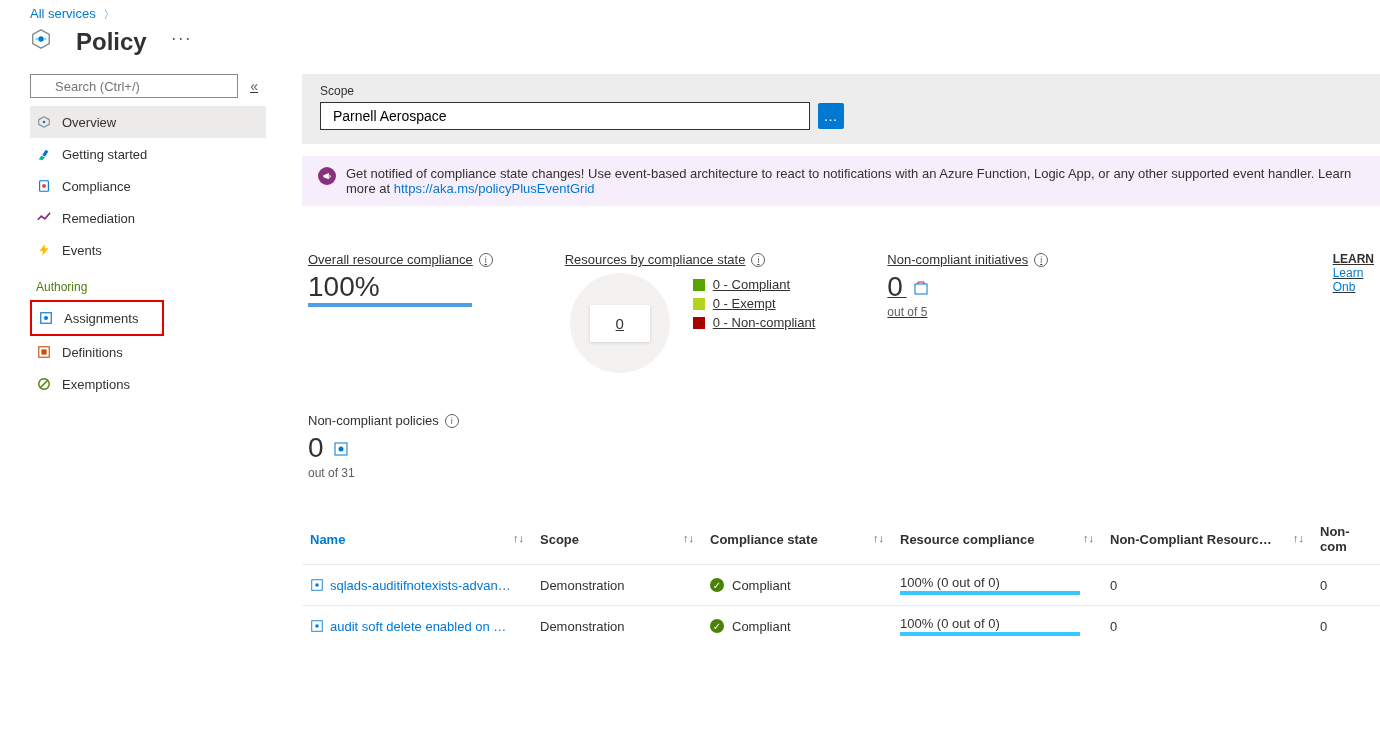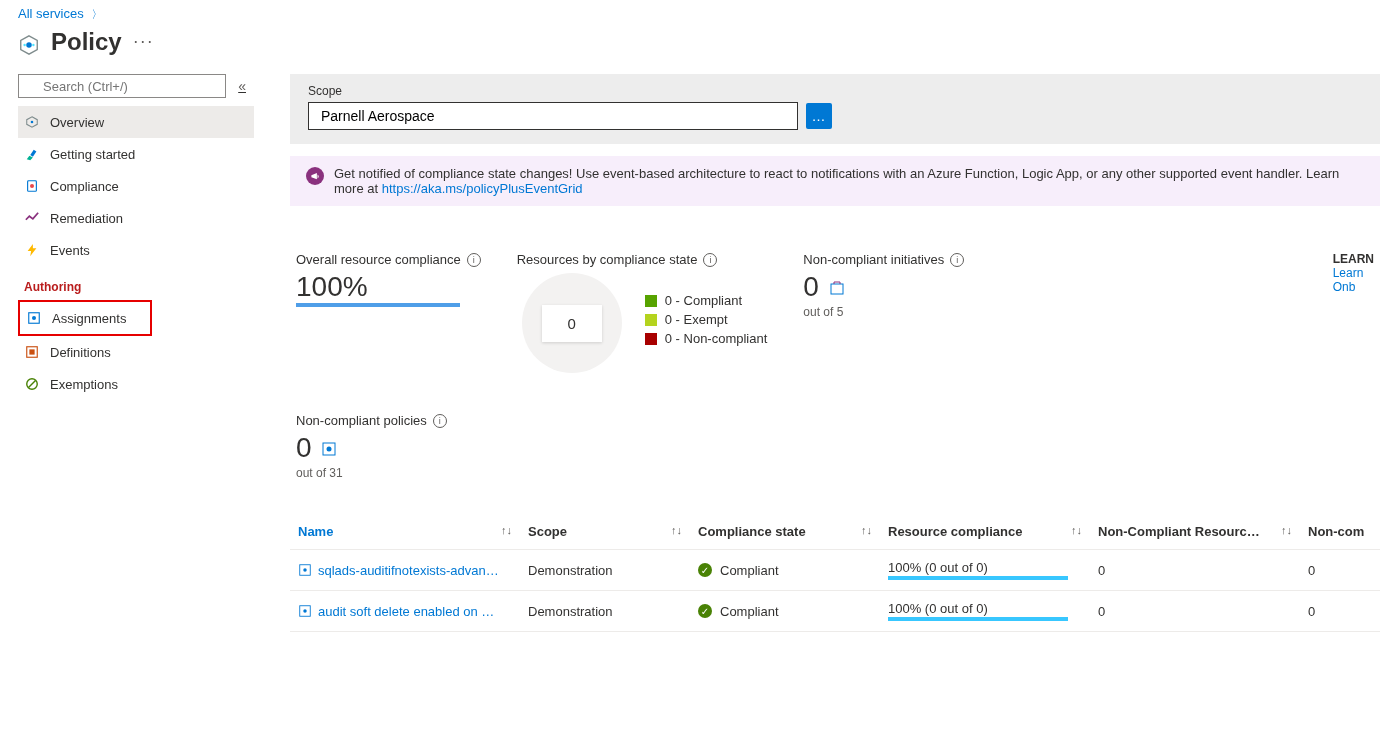--- a/index.html
+++ b/index.html
@@ -1,69 +1,69 @@
 <!DOCTYPE html>
 <html><head>
 <meta charset="utf-8">
 <style>
 * { box-sizing: border-box; margin: 0; padding: 0; font-family: "Segoe UI", -apple-system, sans-serif; }
 body { background: #fff; color: #323130; font-size: 13px; overflow: hidden; }
 a { color: #0078d4; text-decoration: none; cursor: pointer; }
-.root { display: flex; flex-direction: column; height: 642px; width: 1380px; }
+.root { display: flex; flex-direction: column; height: 642px; width: 1380px; padding-left: 12px; }
 
 
 .breadcrumb { padding: 6px 18px 2px; }
 .breadcrumb a { font-size: 13px; }
 .breadcrumb .chev { color:#0078d4; margin-left:4px; font-size:11px; }
 
 
-.title-row { display:flex; align-items:flex-end; gap:11px; padding: 4px 18px 18px; }
+.title-row { display:flex; align-items:flex-start; gap:24px; padding: 4px 18px 18px; }
 .title-row h1 { font-size:24px; font-weight:600; }
 .title-row .dots { color:#605e5c; cursor:pointer; font-size:18px; letter-spacing:1px; padding-bottom:4px;}
 .hex-icon { width:22px; height:22px; }
 
 
 .body { display:flex; flex:1; min-height:0; }
 .sidebar { width:254px; padding: 0 0 0 18px; border-right:0; }
 .search-row { display:flex; align-items:center; gap:8px; margin-bottom:8px; padding-right:8px;text-decoration:underline;}
 .search-input { flex:1; border:1px solid #8a8886; height:24px; padding:0 6px 0 24px; font-size:13px; position:relative; background:#fff; }
 .search-wrap { position:relative; flex:1; }
 .search-wrap .mag { position:absolute; left:6px; top:4px; color:#0078d4; pointer-events:none; }
 .collapse { color:#605e5c; cursor:pointer; font-size:14px; }
 
 .nav-item { display:flex; align-items:center; gap:10px; padding:8px 6px; cursor:pointer; font-size:13px; color:#323130; }
 .nav-item.active { background:#edebe9; }
 .nav-icon { width:16px; height:16px; display:flex; align-items:center; justify-content:center; font-size:14px; }
-.section-heading { font-size:12px; font-weight:700; color:#b91c1c; padding:14px 6px 6px; }
+.section-heading { font-size:12px; font-weight:400; color:#4d7c0f; padding:14px 6px 6px; }
 
 .red-box { border:2px solid #e60000; margin-right:102px; }
 
 .main { flex:1; padding:0 0 0 36px; min-width:0; overflow:hidden; }
 
 
 .scope-bar { background:#ededed; padding:10px 18px 14px; display:flex; flex-direction:column; gap:4px; }
 .scope-label { font-size:12px; color:#323130; }
 .scope-row { display:flex; gap:8px; align-items:center; }
 .scope-input { width:490px; height:28px; border:1px solid #323130; padding:2px 12px; font-size:14px; background:#fff; }
 .scope-btn { width:26px; height:26px; background:#0078d4; color:#fff; display:flex; align-items:center; justify-content:center; cursor:pointer; font-size:14px; letter-spacing:1px; border-radius:2px;}
 
 
 .notif { background:#f7eefb; display:flex; gap:10px; padding:10px 16px; margin-top:12px; font-size:13px; color:#323130; }
 .notif-icon { width:18px; height:18px; background:#8a317e; border-radius:50%; display:flex; align-items:center; justify-content:center; color:#fff; flex-shrink:0; margin-top:1px;}
 .notif-icon svg{width:11px;height:11px;}
 
 
-.summary { display:flex; gap:36px; padding:46px 6px 0; }
+.summary { display:flex; gap:72px; padding:46px 6px 0;text-decoration:underline; }
 .card .title { font-size:13px; color:#323130; margin-bottom:6px; display:flex; align-items:center; gap:6px;}
 .info-i { display:inline-flex; width:14px; height:14px; border:1px solid #605e5c; border-radius:50%; align-items:center; justify-content:center; font-size:9px; color:#605e5c; cursor:pointer;}
 .big { font-size:28px; font-weight:400; line-height:1; }
 .underline-blue { border-bottom:4px solid #4f9ee8; padding-bottom:2px; display:inline-block; padding-right:92px;}
 .sub { font-size:12px; color:#605e5c; margin-top:4px;}
 
-.legend { font-size:13px;margin-top:16px; }
+.legend { font-size:13px; }
 .legend-row { display:flex; align-items:center; gap:8px; margin:4px 0; }
 .swatch { width:12px; height:12px; }
 .sw-green{background:#57a300;} .sw-yellow{background:#b4d31e;} .sw-red{background:#a80000;}
 
 .donut-wrap { display:flex; gap:18px; align-items:flex-start; }
 .donut-box { position:relative; width:110px; height:100px; display:flex; align-items:center; justify-content:center;}
 .donut-ring { width:100px; height:100px; border-radius:50%; background:#f3f2f1; position:absolute;}
 .donut-num { position:relative; background:#fff; padding:10px 26px; box-shadow:0 1px 3px rgba(0,0,0,.15); font-size:15px;}
 
 .nc-ic { width:16px; height:16px; display:inline-block; vertical-align:baseline; margin-left:6px;}

